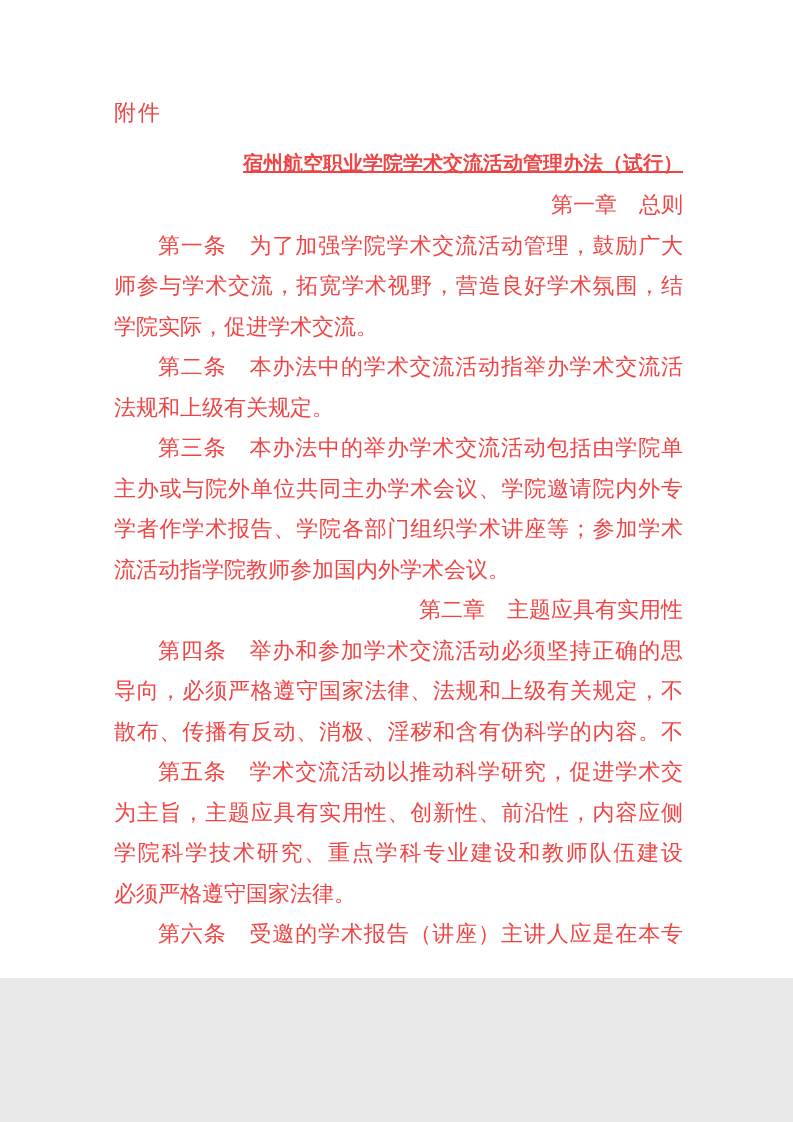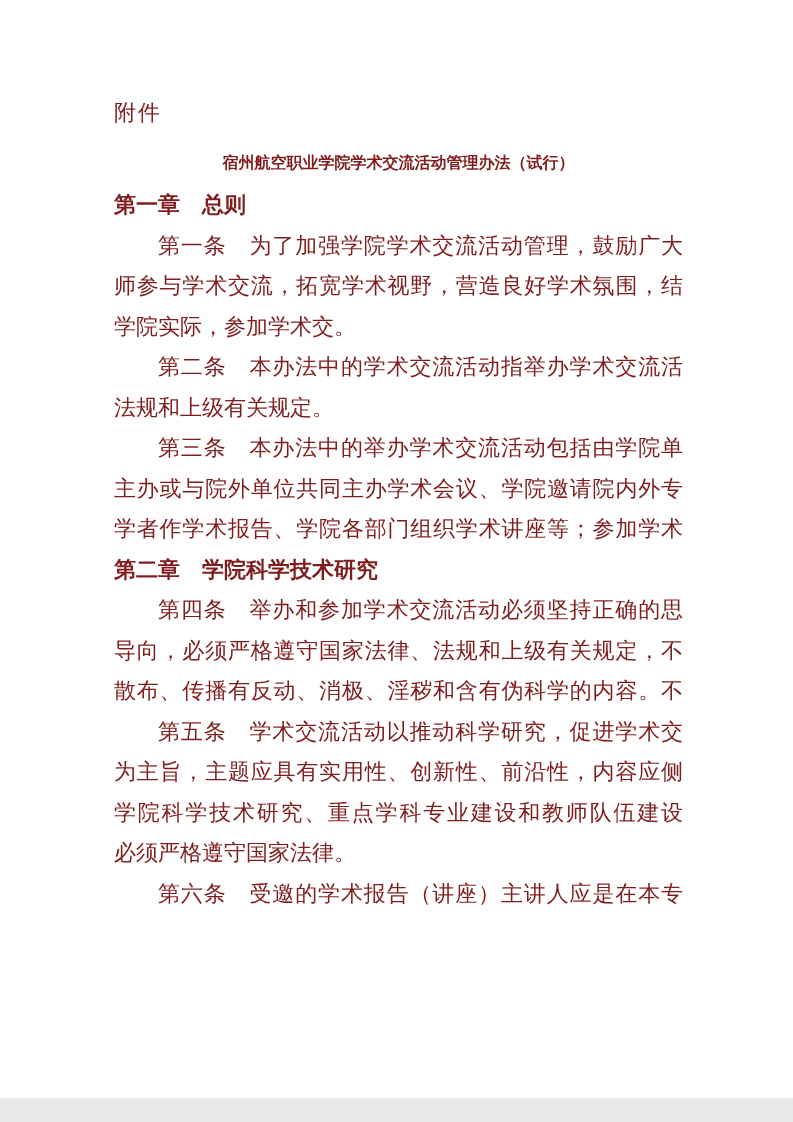--- a/index.html
+++ b/index.html
@@ -3,57 +3,58 @@
 <meta charset="utf-8">
 <style>
   html, body {
     margin: 0;
     padding: 0;
     background: #e8e8e8;
   }
   .page {
     position: relative;
     width: 793px;
-    height: 1098px;
+    height: 978px;
     margin: 0 auto;
     background: #ffffff;
     font-family: "Liberation Serif", "DejaVu Serif", serif;
-    color: #7f1d1d;
+    color: #ef4444;
     overflow: hidden;
   }
   .inner {
     position: absolute;
     left: 114px;
     top: 93px;
     width: 569px;
   }
   .attachment {
     font-size: 22px;
     line-height: 40px;
     height: 40px;
     letter-spacing: 2px;
   }
   .doc-title {
     margin: 8px 0 0 0;
-    font-size: 16px;
+    font-size: 20px;
     font-weight: bold;
-    text-align: center;
+    text-align: right;
     line-height: 44px;
     height: 44px;
     white-space: nowrap;
+    text-decoration: underline;
   }
   .lines .line {
     font-size: 22px;
     line-height: 40.5px;
     height: 40.5px;
     overflow: hidden;
   }
   .line.chapter {
-    font-weight: bold;
-    text-align: left;
+    font-weight: normal;
+    text-align: right;
   }
   .line.fill {
     text-align: justify;
     text-align-last: justify;
   }
   .line.end {
     text-align: left;
     text-align-last: left;
   }
   .line.ind {
@@ -74,35 +75,36 @@
 
     <h1 class="doc-title">宿州航空职业学院学术交流活动管理办法（试行）</h1>
 
     <div class="lines">
 
       <div class="line chapter">第一章　总则</div>
 
       <div class="para">
         <div class="line ind fill">第一条　为了加强学院学术交流活动管理，鼓励广大教</div>
         <div class="line fill">师参与学术交流，拓宽学术视野，营造良好学术氛围，结合</div>
-        <div class="line end">学院实际，参加学术交。</div>
+        <div class="line end">学院实际，促进学术交流。</div>
       </div>
 
       <div class="para">
         <div class="line ind fill">第二条　本办法中的学术交流活动指举办学术交流活动</div>
         <div class="line end">法规和上级有关规定。</div>
       </div>
 
       <div class="para">
         <div class="line ind fill">第三条　本办法中的举办学术交流活动包括由学院单独</div>
         <div class="line fill">主办或与院外单位共同主办学术会议、学院邀请院内外专家</div>
         <div class="line fill">学者作学术报告、学院各部门组织学术讲座等；参加学术交</div>
+        <div class="line end">流活动指学院教师参加国内外学术会议。</div>
       </div>
 
-      <div class="line chapter">第二章　学院科学技术研究</div>
+      <div class="line chapter">第二章　主题应具有实用性</div>
 
       <div class="para">
         <div class="line ind fill">第四条　举办和参加学术交流活动必须坚持正确的思想</div>
         <div class="line fill">导向，必须严格遵守国家法律、法规和上级有关规定，不得</div>
         <div class="line fill">散布、传播有反动、消极、淫秽和含有伪科学的内容。不得</div>
       </div>
 
       <div class="para">
         <div class="line ind fill">第五条　学术交流活动以推动科学研究，促进学术交流</div>
         <div class="line fill">为主旨，主题应具有实用性、创新性、前沿性，内容应侧重</div>

